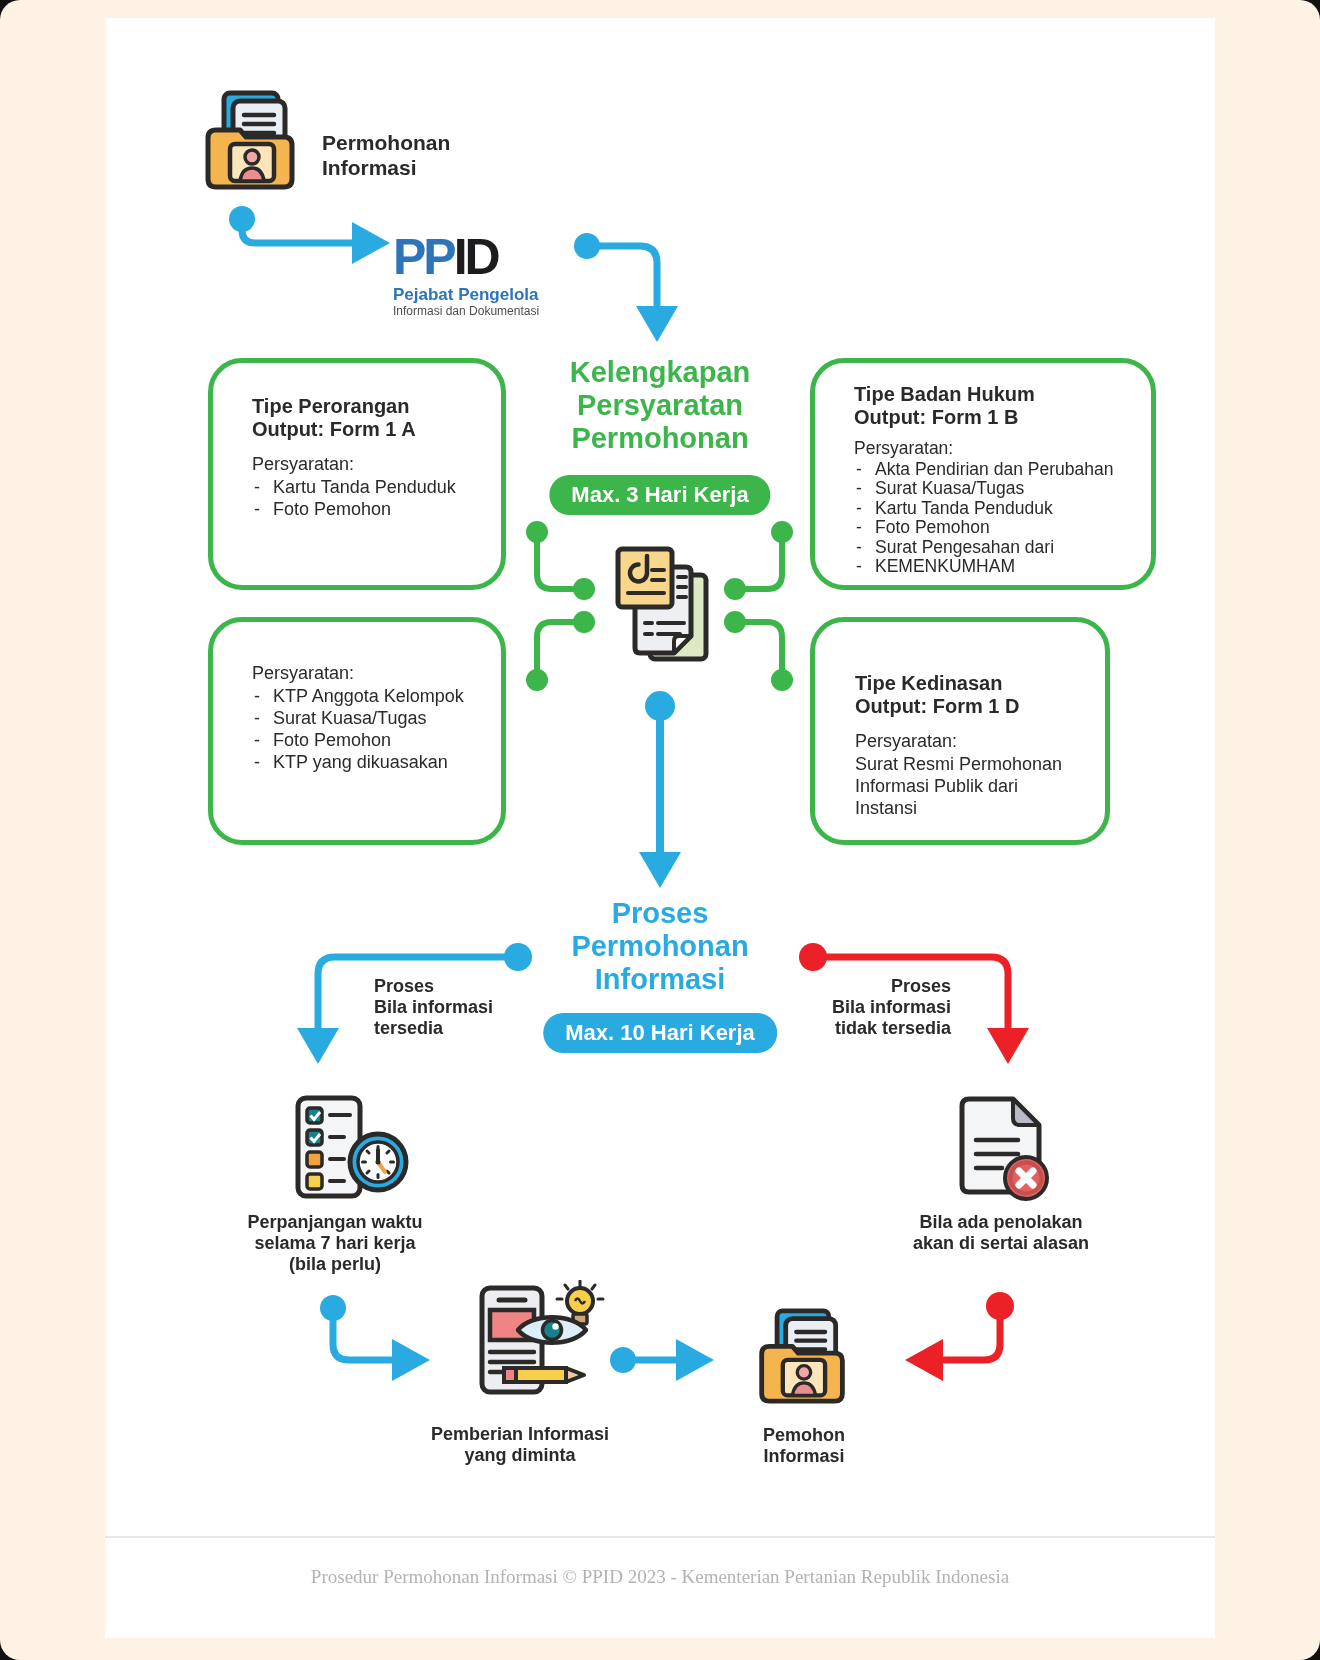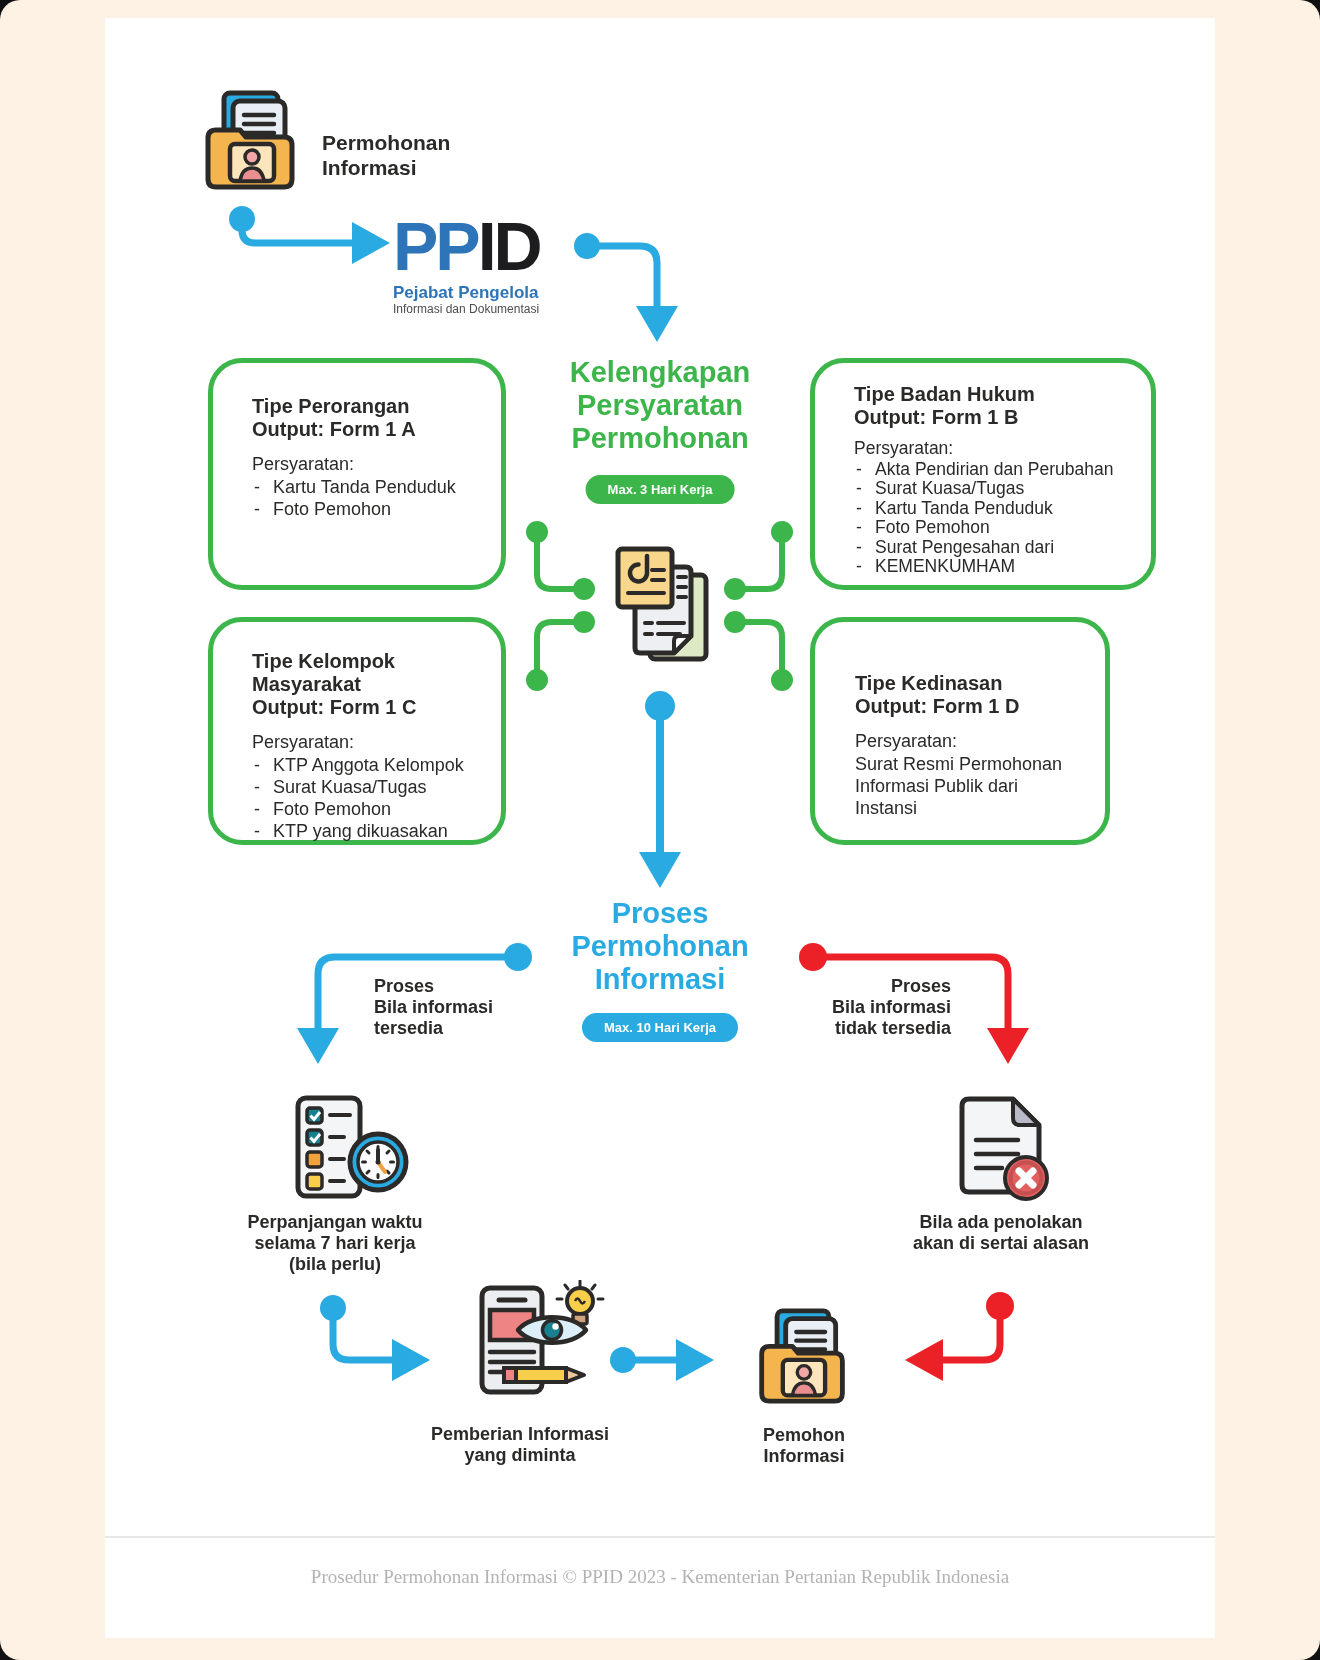--- a/index.html
+++ b/index.html
@@ -9,30 +9,30 @@
     font-family:"Liberation Sans",sans-serif;color:#2b2a29;
   }
   .card{position:absolute;left:105px;top:18px;width:1110px;height:1620px;background:#ffffff;}
   .abs{position:absolute;}
   .overlay{position:absolute;left:0;top:0;z-index:2;pointer-events:none;}
   .z3{z-index:3;}
 
   .start-label{left:322px;top:130px;font-size:21px;font-weight:700;line-height:25px;}
 
   .ppid{left:393px;top:212px;line-height:1;}
-  .ppid-big{font-size:68px;font-weight:800;letter-spacing:-3px;}
+  .ppid-big{font-size:50px;font-weight:800;letter-spacing:-3px;margin-top:20px;}
   .ppid-pp{color:#2d74b9;}
   .ppid-id{color:#1d1d1f;}
   .ppid-sub{margin-top:4px;font-size:17px;font-weight:700;color:#2d74b9;}
   .ppid-tag{margin-top:2px;font-size:12px;color:#4d4d4f;}
 
   .stage-title{transform:translateX(-50%);text-align:center;font-weight:700;font-size:29px;line-height:33px;}
   .stage1-title{left:660px;top:356px;color:#3cb54a;}
   .stage2-title{left:660px;top:897px;color:#29abe2;}
-  .badge{transform:translateX(-50%);color:#fff;font-size:13px;font-weight:700;
+  .badge{transform:translateX(-50%);color:#fff;font-size:22px;font-weight:700;
          padding:7px 22px;border-radius:22px;white-space:nowrap;}
   .badge-green{left:660px;top:475px;background:#3cb54a;}
   .badge-blue{left:660px;top:1013px;background:#29abe2;}
 
   .gbox{background:#fff;border:5px solid #3cb54a;border-radius:34px;box-sizing:border-box;z-index:3;}
   .gbox-inner{padding:0 18px 0 39px;}
   .title-line{font-size:20px;font-weight:700;line-height:23px;}
   .req{margin-top:12px;font-size:18px;line-height:22px;}
   .req-label{margin-bottom:1px;}
   .li-dash{position:relative;padding-left:21px;}
@@ -184,25 +184,20 @@
           <div class="li-dash">Surat Kuasa/Tugas</div>
           <div class="li-dash">Kartu Tanda Penduduk</div>
           <div class="li-dash">Foto Pemohon</div>
           <div class="li-dash">Surat Pengesahan dari</div>
           <div class="li-dash">KEMENKUMHAM</div>
         </div>
     </div>
   </div>
 
   <div class="abs gbox gbox-inner box-kelompok">
-    <div>
-        <div class="title-line">Tipe Kelompok</div>
-        <div class="title-line">Masyarakat</div>
-        <div class="title-line">Output: Form 1 C</div>
-      </div>
     <div class="req">
       <div class="req-label">Persyaratan:</div>
       <div>
           <div class="li-dash">KTP Anggota Kelompok</div>
           <div class="li-dash">Surat Kuasa/Tugas</div>
           <div class="li-dash">Foto Pemohon</div>
           <div class="li-dash">KTP yang dikuasakan</div>
         </div>
     </div>
   </div>

